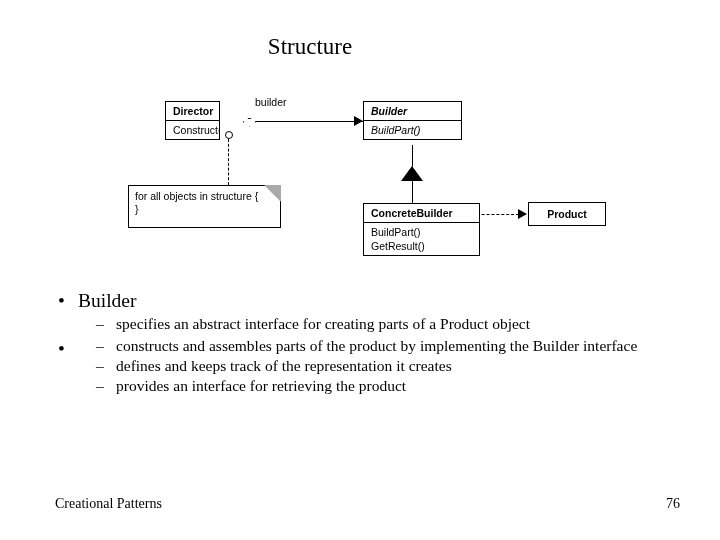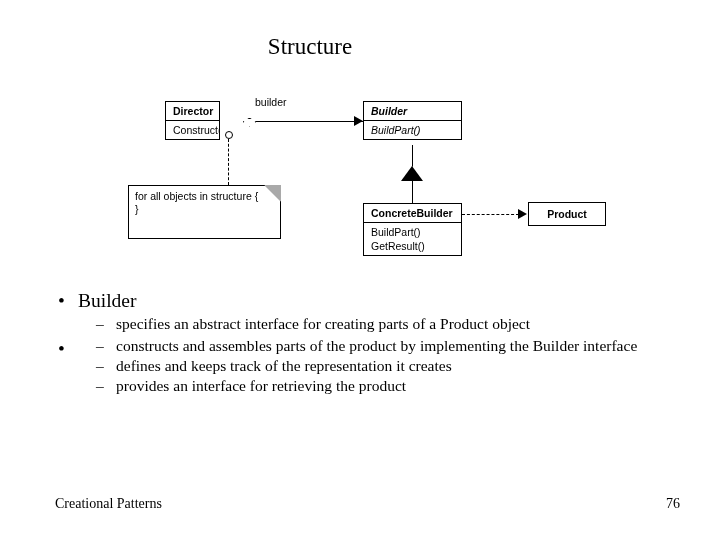--- a/index.html
+++ b/index.html
@@ -251,33 +251,33 @@
     <div class="uml-box" style="left:165px; top:101px; width:55px;">
       <div class="uml-compartment cname">Director</div>
       <div class="uml-compartment">Construct()</div>
     </div>
 
     <div class="uml-box" style="left:363px; top:101px; width:99px;">
       <div class="uml-compartment cname-abstract">Builder</div>
       <div class="uml-compartment op-abstract">BuildPart()</div>
     </div>
 
-    <div class="uml-box" style="left:363px; top:203px; width:99px;">
+    <div class="uml-box" style="left:363px; top:203px; width:117px;">
       <div class="uml-compartment cname">ConcreteBuilder</div>
       <div class="uml-compartment">
         <div>BuildPart()</div>
         <div>GetResult()</div>
       </div>
     </div>
 
     <div class="uml-box" style="left:528px; top:202px; width:78px;">
       <div class="uml-compartment cname" style="text-align:center; padding:4px 6px;">Product</div>
     </div>
 
-    <div id="note-box" style="left:128px; top:185px; width:153px; height:54px;">
+    <div id="note-box" style="left:128px; top:185px; width:153px; height:43px;">
       <div id="note-fold"></div>
       <div>for all objects in structure {</div>
       <div>}</div>
     </div>
 
   </div>
 
   <div id="content">
 
     <div class="bullet1">

